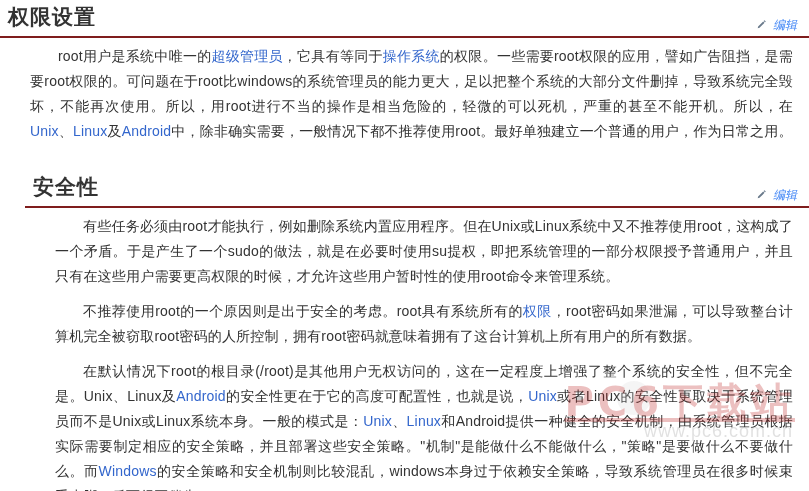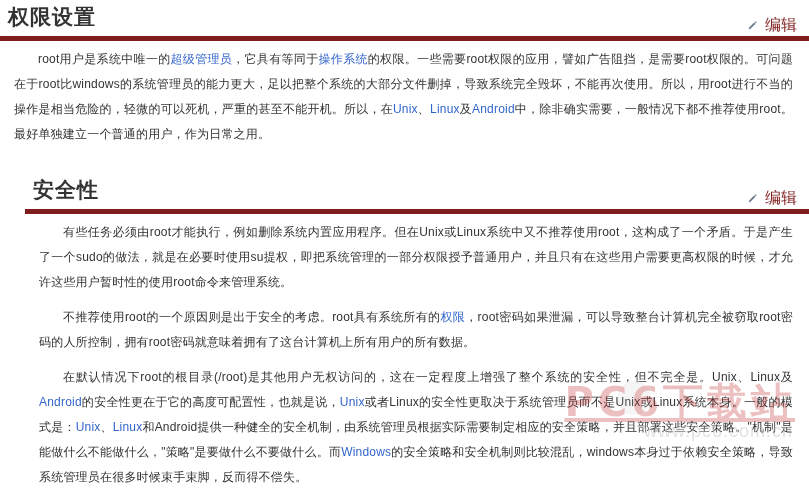--- a/index.html
+++ b/index.html
@@ -21,54 +21,55 @@
     height: 491px;
     padding: 0;
     box-sizing: border-box;
   }
   .section {
     position: relative;
   }
   .section-head {
     position: relative;
     padding: 0 14px 0 8px;
-    border-bottom: 5px solid #7f1d1d;
+    border-bottom: 2px solid #7f1d1d;
     height: 34px;
     margin-bottom: 6px;
   }
   .section-title {
     font-size: 21px;
     font-weight: bold;
     color: #333333;
     line-height: 30px;
     letter-spacing: 1px;
     display: inline-block;
   }
   .edit-link {
     position: absolute;
     right: 12px;
     bottom: 4px;
-    font-size: 16px;
-    color: #7f1d1d;
+    font-size: 12px;
+    color: #3b82f6;
     line-height: 14px;
     white-space: nowrap;
+    font-style: italic;
   }
   .edit-link .pencil-icon {
     display: inline-block;
     width: 11px;
     height: 11px;
     vertical-align: -1px;
     margin-right: 3px;
   }
   .para {
-    font-size: 12px;
+    font-size: 14px;
     line-height: 25px;
     color: #333333;
     text-indent: 2em;
-    margin: 0 0 10px 0;
+    margin: 0 0 10px 16px;
     padding: 0 16px 0 14px;
     text-align: justify;
     letter-spacing: 0.2px;
   }
   .lnk {
     color: #3366cc;
     text-decoration: none;
   }
   .sec1 {
     padding-top: 2px;

